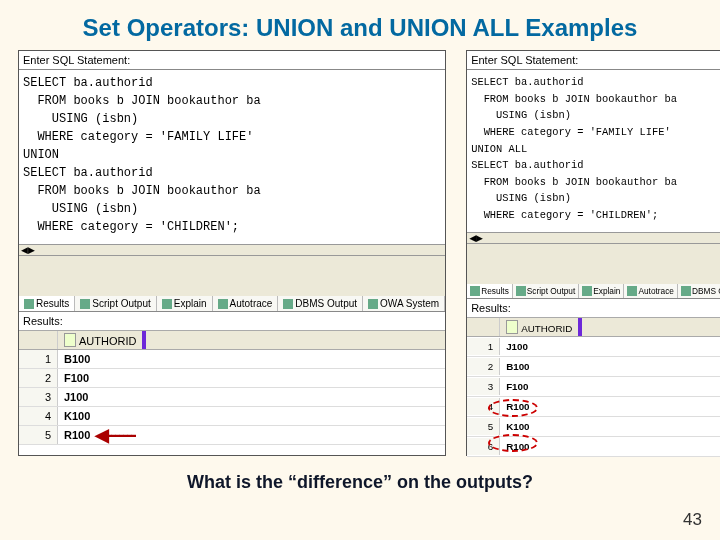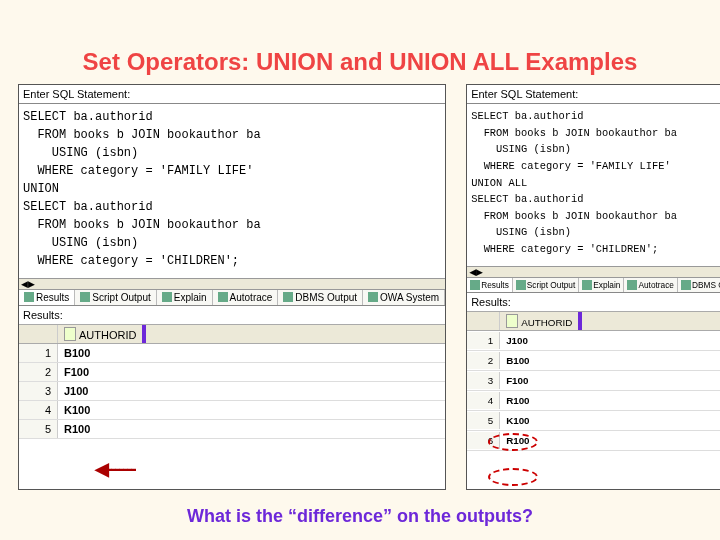--- a/index.html
+++ b/index.html
@@ -14,23 +14,22 @@
 }
 .slide {
   width: 720px;
   height: 540px;
   position: relative;
 }
 .title {
   text-align: center;
   font-size: 24px;
   font-weight: bold;
-  color: #ef4444;
+  color: #0369a1;
   padding: 14px 10px 8px;
-  margin-top: 34px;
 }
 .panels {
   display: flex;
   padding: 0 18px;
   gap: 20px;
 }
 .panel {
   border: 1px solid #555;
   background: #fff;
   flex: 1;
@@ -69,26 +68,27 @@
 }
 .tabs {
   display: flex;
   border-bottom: 1px solid #888;
   background: #ece9d8;
   font-size: 10px;
 }
 .panel-right .tabs { font-size: 8.3px; }
 .tab {
   display: flex;
-  align-items: flex-start;
+  align-items: flex-end;
   gap: 2px;
   padding: 2px 5px;
   border-right: 1px solid #bbb;
   background: #f8f8f4;
   white-space: nowrap;
+  margin-top: 40px;
 }
 .panel-right .tab { padding: 2px 3px; gap: 1px; }
 .tab .ico {
   width: 10px;
   height: 10px;
   background: #6a8;
   display: inline-block;
 }
 .tab.active { background: #fff; }
 .results-label {
@@ -151,21 +151,21 @@
   border: 2px dashed #c00;
   border-radius: 50%;
   width: 46px;
   height: 14px;
   pointer-events: none;
 }
 .question {
   text-align: center;
   font-size: 18px;
   font-weight: bold;
-  color: #6d28d9;
+  color: #0f172a;
   padding: 16px 0 0;
 }
 .footer {
   position: absolute;
   left: 18px;
   bottom: 10px;
   font-size: 9px;
   color: #362;
 }
 .pagenum {

